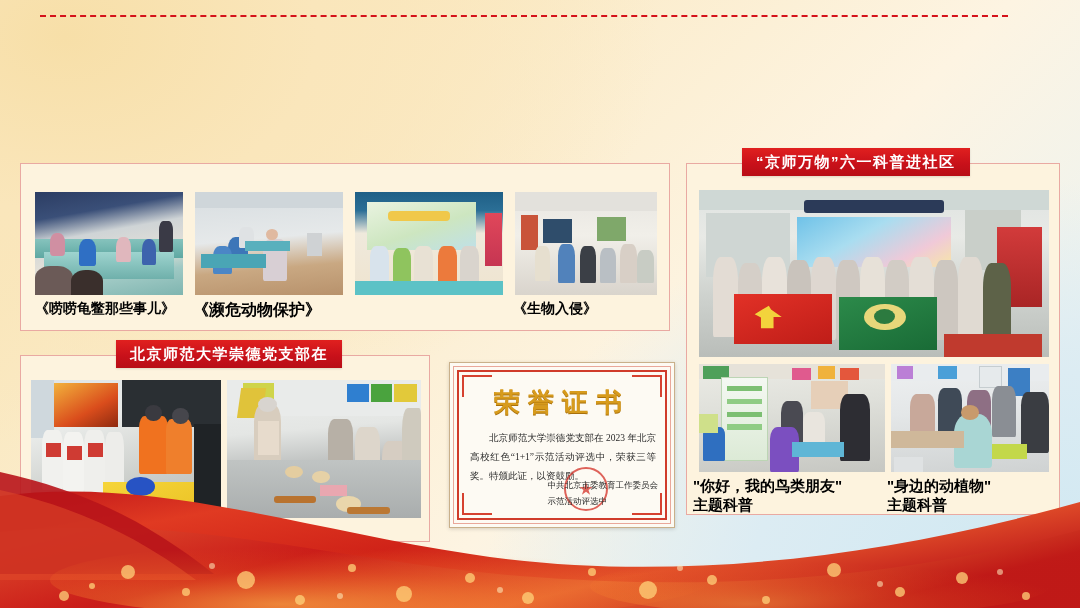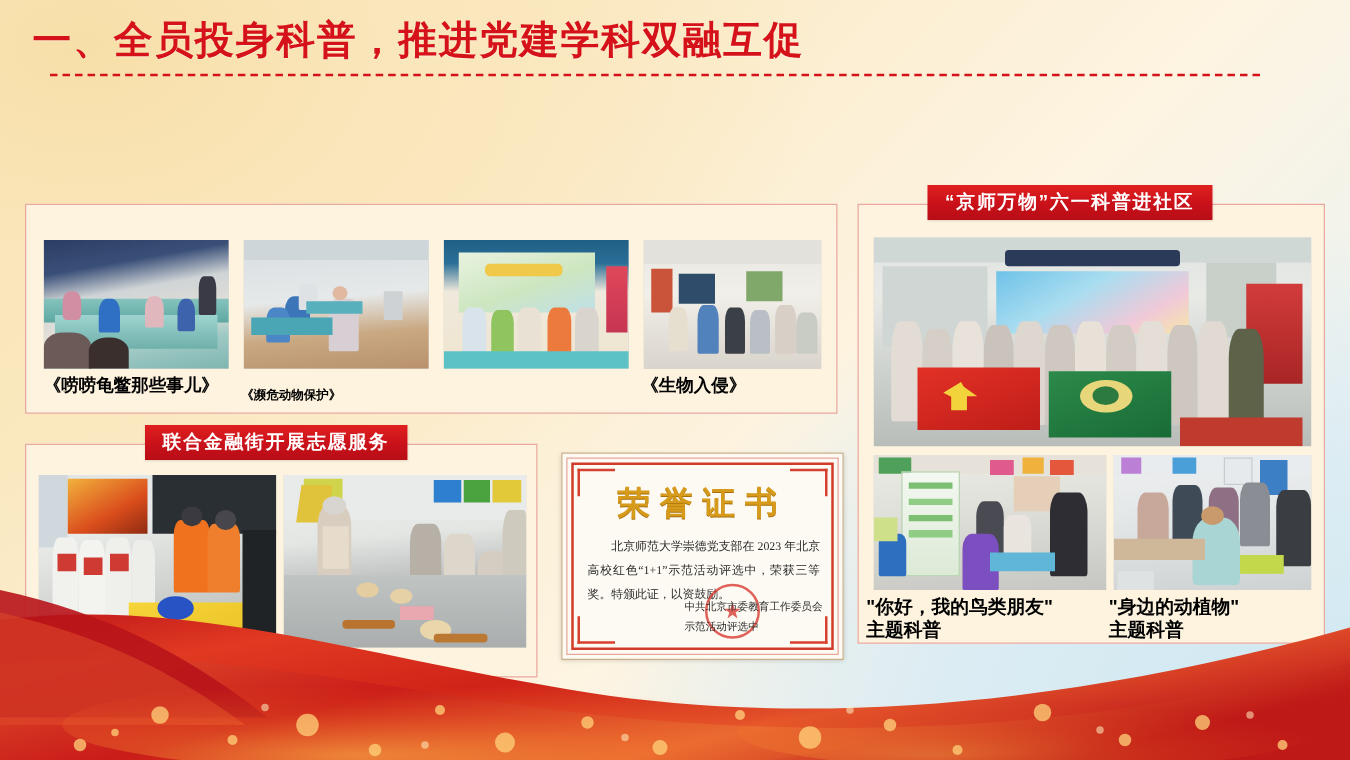--- a/index.html
+++ b/index.html
@@ -132,21 +132,20 @@
     background: #d3281f;
     clip-path: polygon(50% 0%,61% 35%,98% 35%,68% 57%,79% 91%,50% 70%,21% 91%,32% 57%,2% 35%,39% 35%);
   }
 </style>
 </head>
 <body>
 
 <div id="slide">
 
   <div class="header">
-    <div class="title">一、全员投身科普，推进党建学科双融互促</div>
     <div class="dashline"></div>
   </div>
 
 
   <div class="panel" style="left:20px; top:163px; width:650px; height:168px;">
 
 
     <div class="photo" style="left:14px; top:28px; width:148px; height:103px;">
       <i style="inset:0; background:linear-gradient(170deg,#2c3d63 0%,#3a4f78 22%,#cfd4d6 40%,#e3e0d8 62%,#9fc9c4 78%,#7fb5b0 100%);"></i>
       <i style="left:0;top:46%;width:100%;height:18%;background:linear-gradient(180deg,#86c3bd,#5ea8a2);"></i>
@@ -194,27 +193,27 @@
       <i style="left:58%;top:24%;width:20%;height:24%;background:#7fa86a;"></i>
       <i style="left:14%;top:52%;width:11%;height:34%;background:#e6dfcf;border-radius:30% 30% 6% 6%;"></i>
       <i style="left:30%;top:50%;width:12%;height:38%;background:#5182bb;border-radius:30% 30% 6% 6%;"></i>
       <i style="left:46%;top:52%;width:11%;height:36%;background:#3b3f46;border-radius:30% 30% 6% 6%;"></i>
       <i style="left:60%;top:54%;width:11%;height:34%;background:#b9bfc4;border-radius:30% 30% 6% 6%;"></i>
       <i style="left:74%;top:50%;width:12%;height:38%;background:#d8cfc6;border-radius:30% 30% 6% 6%;"></i>
       <i style="left:86%;top:56%;width:12%;height:32%;background:#c8ccc4;border-radius:30% 30% 6% 6%;"></i>
     </div>
 
     <div class="cap" style="left:14px; top:136px; width:150px; font-size:14px;">《唠唠龟鳖那些事儿》</div>
-    <div class="cap" style="left:172px; top:147px; width:152px; font-size:10px;">《濒危动物保护》</div>
+    <div class="cap" style="left:172px; top:136px; width:152px; font-size:16px;">《濒危动物保护》</div>
     <div class="cap" style="left:492px; top:136px; width:146px; font-size:14px;">《生物入侵》</div>
   </div>
 
   <div class="panel" style="left:20px; top:355px; width:410px; height:187px;">
 
-    <div class="panel-banner" style="left:95px;">联合金融街开展志愿服务</div>
+    <div class="panel-banner" style="left:95px;">北京师范大学崇德党支部在</div>
 
     <div class="photo" style="left:10px; top:24px; width:190px; height:138px;">
       <i style="inset:0; background:linear-gradient(165deg,#dfe4e6 0%,#e9ebe9 30%,#c9ccc8 70%,#b8b9b4 100%);"></i>
       <i style="left:12%;top:2%;width:34%;height:32%;background:linear-gradient(150deg,#f2b23c,#da4d1c 60%,#8e2a10);"></i>
       <i style="left:0;top:0;width:12%;height:42%;background:#cfd8dd;"></i>
       <i style="left:48%;top:0;width:52%;height:34%;background:#2a2f33;"></i>
       <i style="left:6%;top:36%;width:11%;height:44%;background:#f1f1ee;border-radius:26% 26% 5% 5%;"></i>
       <i style="left:17%;top:38%;width:11%;height:44%;background:#f3f3f0;border-radius:26% 26% 5% 5%;"></i>
       <i style="left:28%;top:36%;width:11%;height:46%;background:#efefec;border-radius:26% 26% 5% 5%;"></i>
       <i style="left:39%;top:38%;width:10%;height:42%;background:#ededea;border-radius:26% 26% 5% 5%;"></i>

